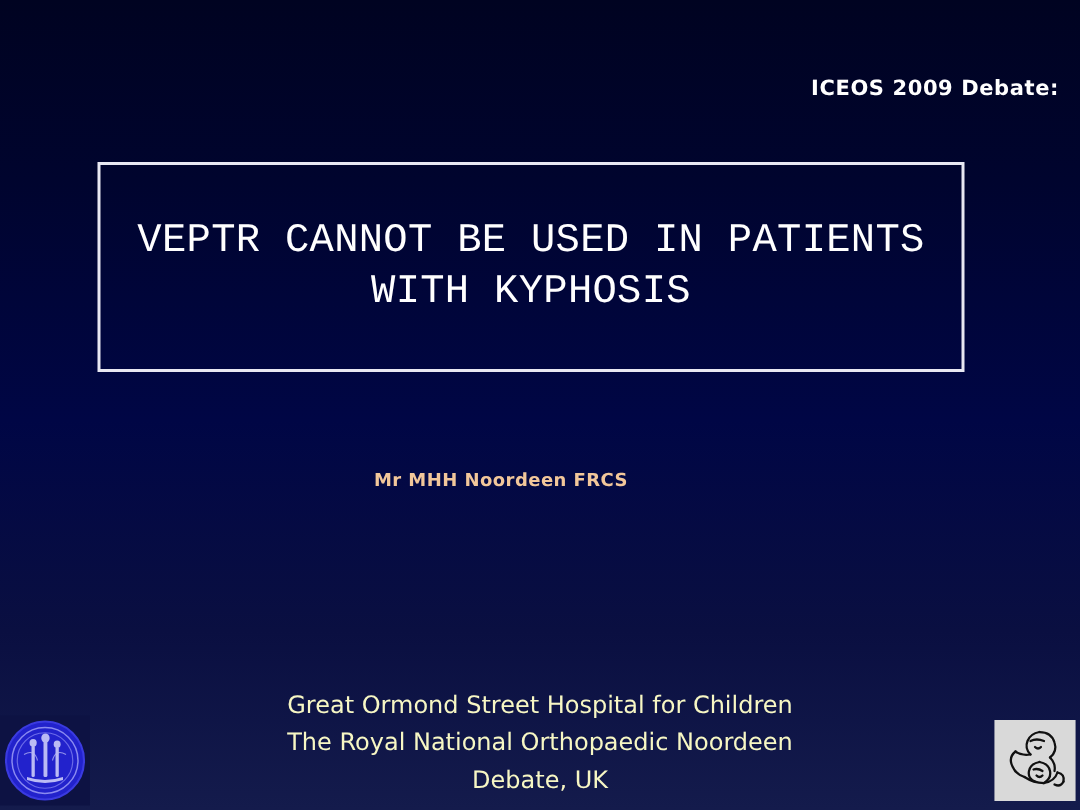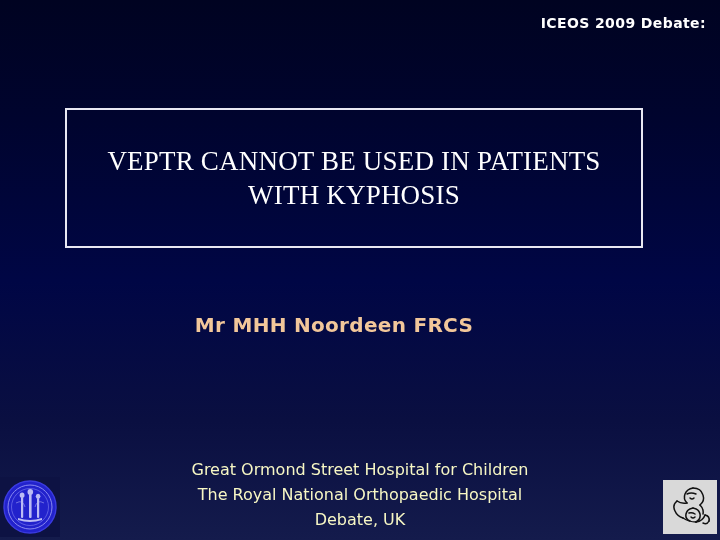--- a/index.html
+++ b/index.html
@@ -36,57 +36,58 @@
     color: #ffffff;
     font-family: "DejaVu Sans", sans-serif;
     font-size: 14px;
     font-weight: bold;
     letter-spacing: 0.4px;
     line-height: 22px;
   }
   #header .hline {
     display: block;
     white-space: nowrap;
+    margin-top: 36px;
   }
 
   
   #title-box {
     position: absolute;
     left: 65px;
     top: 108px;
     width: 578px;
     height: 140px;
     border: 2px solid #e8e8f2;
     background: transparent;
     box-sizing: border-box;
     display: flex;
     align-items: center;
     justify-content: center;
   }
   #title-text {
     color: #ffffff;
-    font-family: Liberation Serif, serif;
+    font-family: Liberation Mono, monospace;
     font-size: 27px;
     font-weight: 400;
     line-height: 34px;
     text-align: center;
     letter-spacing: 0.2px;
     padding: 0 14px;
   }
 
   
   #author {
     position: absolute;
     left: 0;
     top: 313px;
     width: 668px;
     text-align: center;
     color: #f2c79a;
     font-family: "DejaVu Sans", sans-serif;
-    font-size: 20px;
+    font-size: 12px;
     font-weight: bold;
     letter-spacing: 0.3px;
   }
 
   
   #affiliation {
     position: absolute;
     left: 0;
     top: 457px;
     width: 720px;
@@ -131,21 +132,21 @@
   </div>
 
   <div id="title-box">
     <div id="title-text">VEPTR CANNOT BE USED IN PATIENTS WITH KYPHOSIS</div>
   </div>
 
   <div id="author">Mr MHH Noordeen FRCS</div>
 
   <div id="affiliation">
     <span class="aline">Great Ormond Street Hospital for Children</span>
-    <span class="aline">The Royal National Orthopaedic Hospital</span>
+    <span class="aline">The Royal National Orthopaedic Noordeen</span>
     <span class="aline">Debate, UK</span>
   </div>
 
   <div id="logo-left">
     <svg width="60" height="60" viewBox="0 0 60 60">
       <circle cx="30" cy="30" r="26" fill="#2222cc"></circle>
       <circle cx="30" cy="30" r="26" fill="none" stroke="#3a3ae0" stroke-width="1.4"></circle>
       <circle cx="30" cy="30" r="22" fill="none" stroke="#8a8af0" stroke-width="1"></circle>
       <circle cx="30" cy="30" r="18.5" fill="none" stroke="#6a6ae8" stroke-width="0.8"></circle>
       <g fill="#c8c8f8" opacity="0.92">

